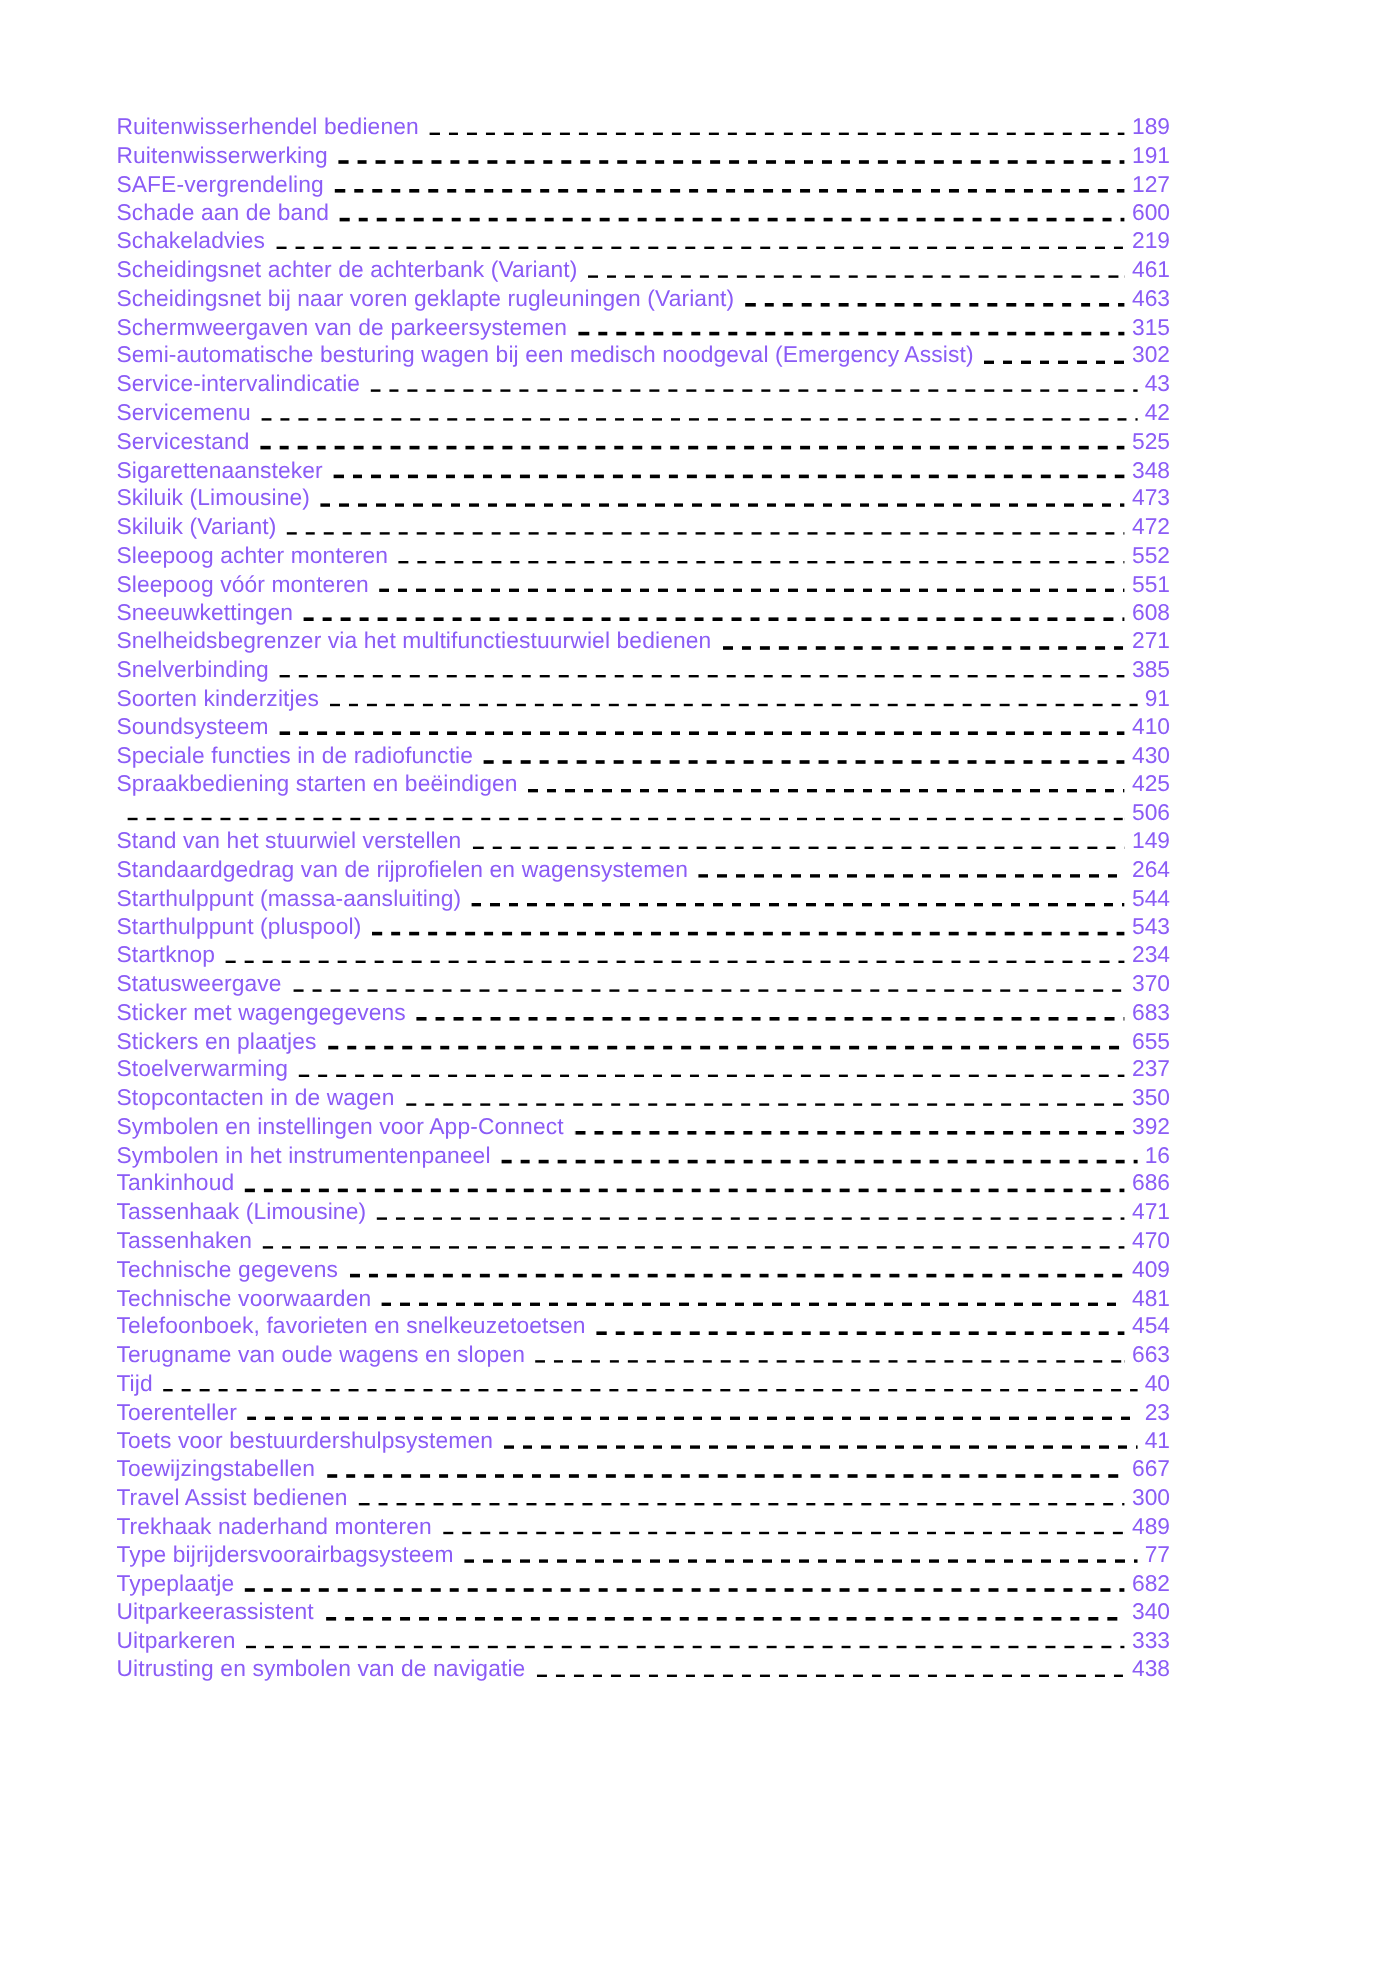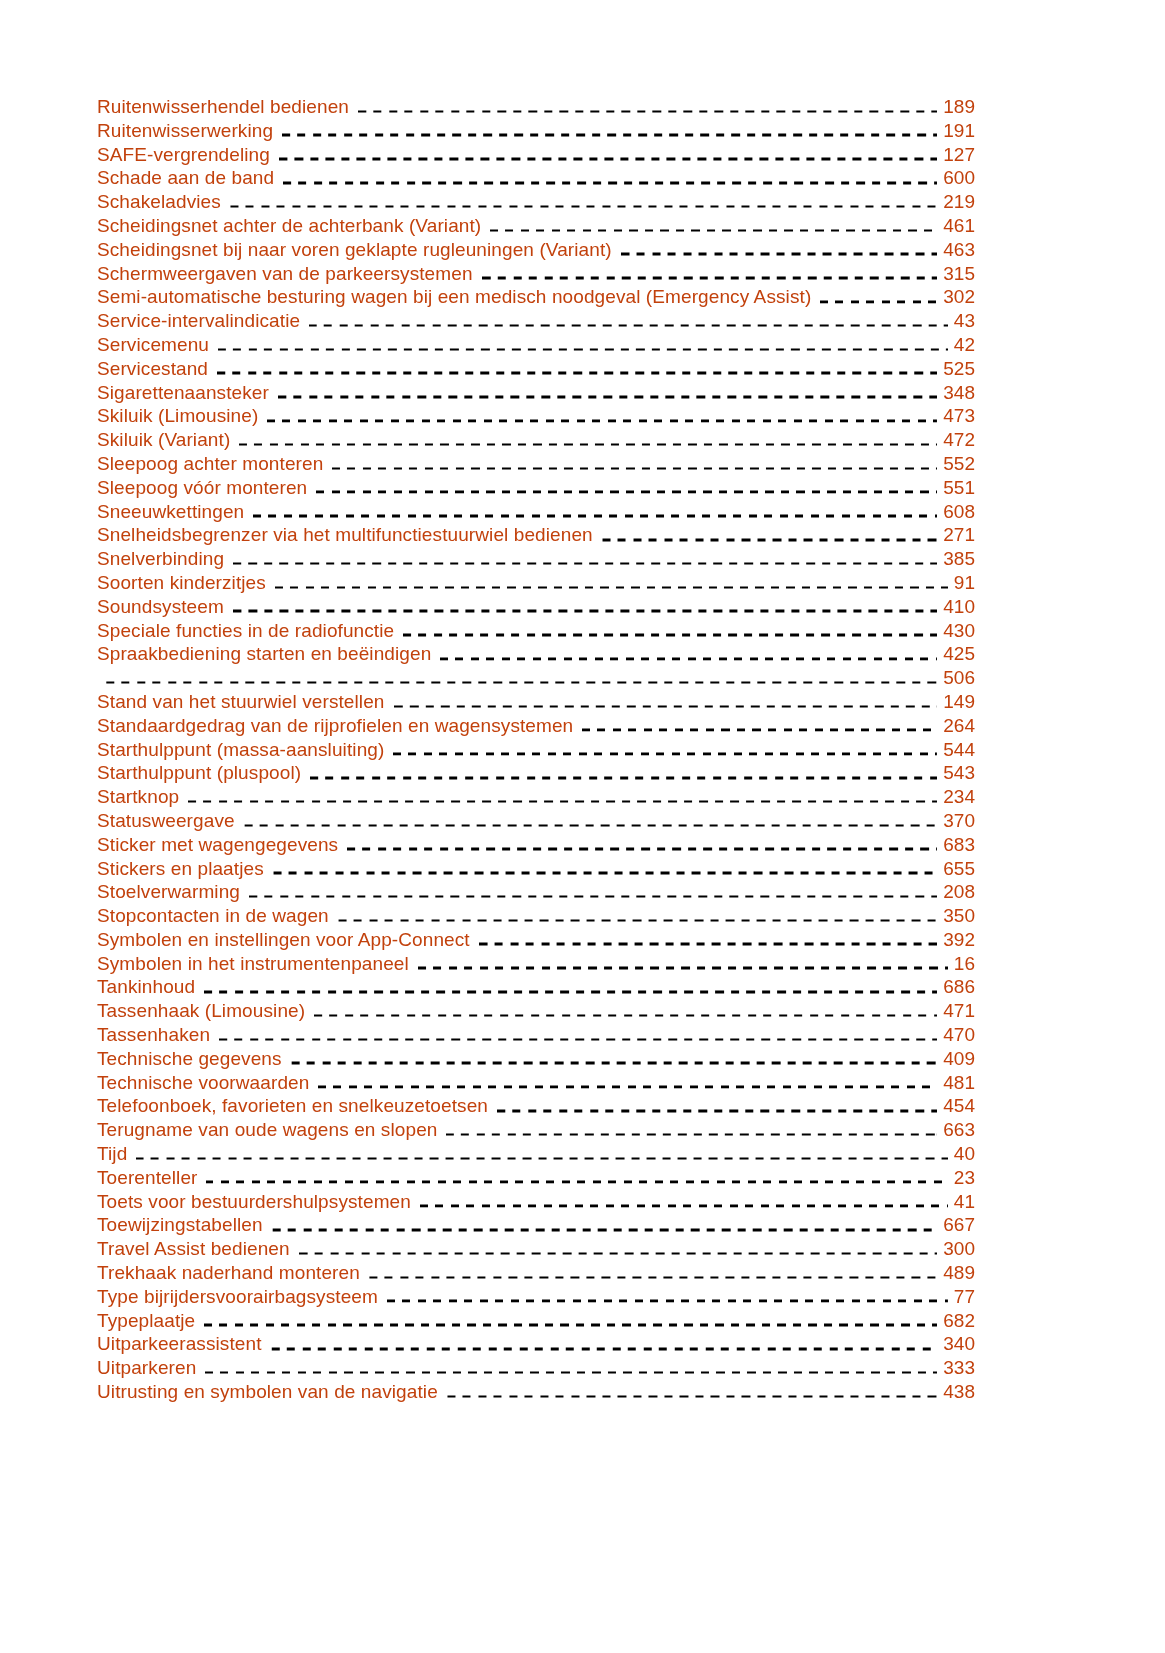--- a/index.html
+++ b/index.html
@@ -9,21 +9,21 @@
     }
     .page {
       position: relative;
       width: 1128px;
       height: 1653px;
       box-sizing: border-box;
       background: #ffffff;
       padding: 96px 153px 0 97px;
       font-family: "Liberation Sans", "DejaVu Sans", sans-serif;
       font-size: 19px;
-      color: #c2410c;
+      color: #8b5cf6;
       overflow: hidden;
     }
     .index-list {
       display: block;
     }
     .row {
       display: flex;
       align-items: baseline;
       height: 23.8px;
       white-space: nowrap;
@@ -213,21 +213,21 @@
     <span class="pnum">683</span>
   </div>
       <div class="row">
     <span class="label">Stickers en plaatjes</span>
     <span class="leader"></span>
     <span class="pnum">655</span>
   </div>
       <div class="row">
     <span class="label">Stoelverwarming</span>
     <span class="leader"></span>
-    <span class="pnum">208</span>
+    <span class="pnum">237</span>
   </div>
       <div class="row">
     <span class="label">Stopcontacten in de wagen</span>
     <span class="leader"></span>
     <span class="pnum">350</span>
   </div>
       <div class="row">
     <span class="label">Symbolen en instellingen voor App-Connect</span>
     <span class="leader"></span>
     <span class="pnum">392</span>

